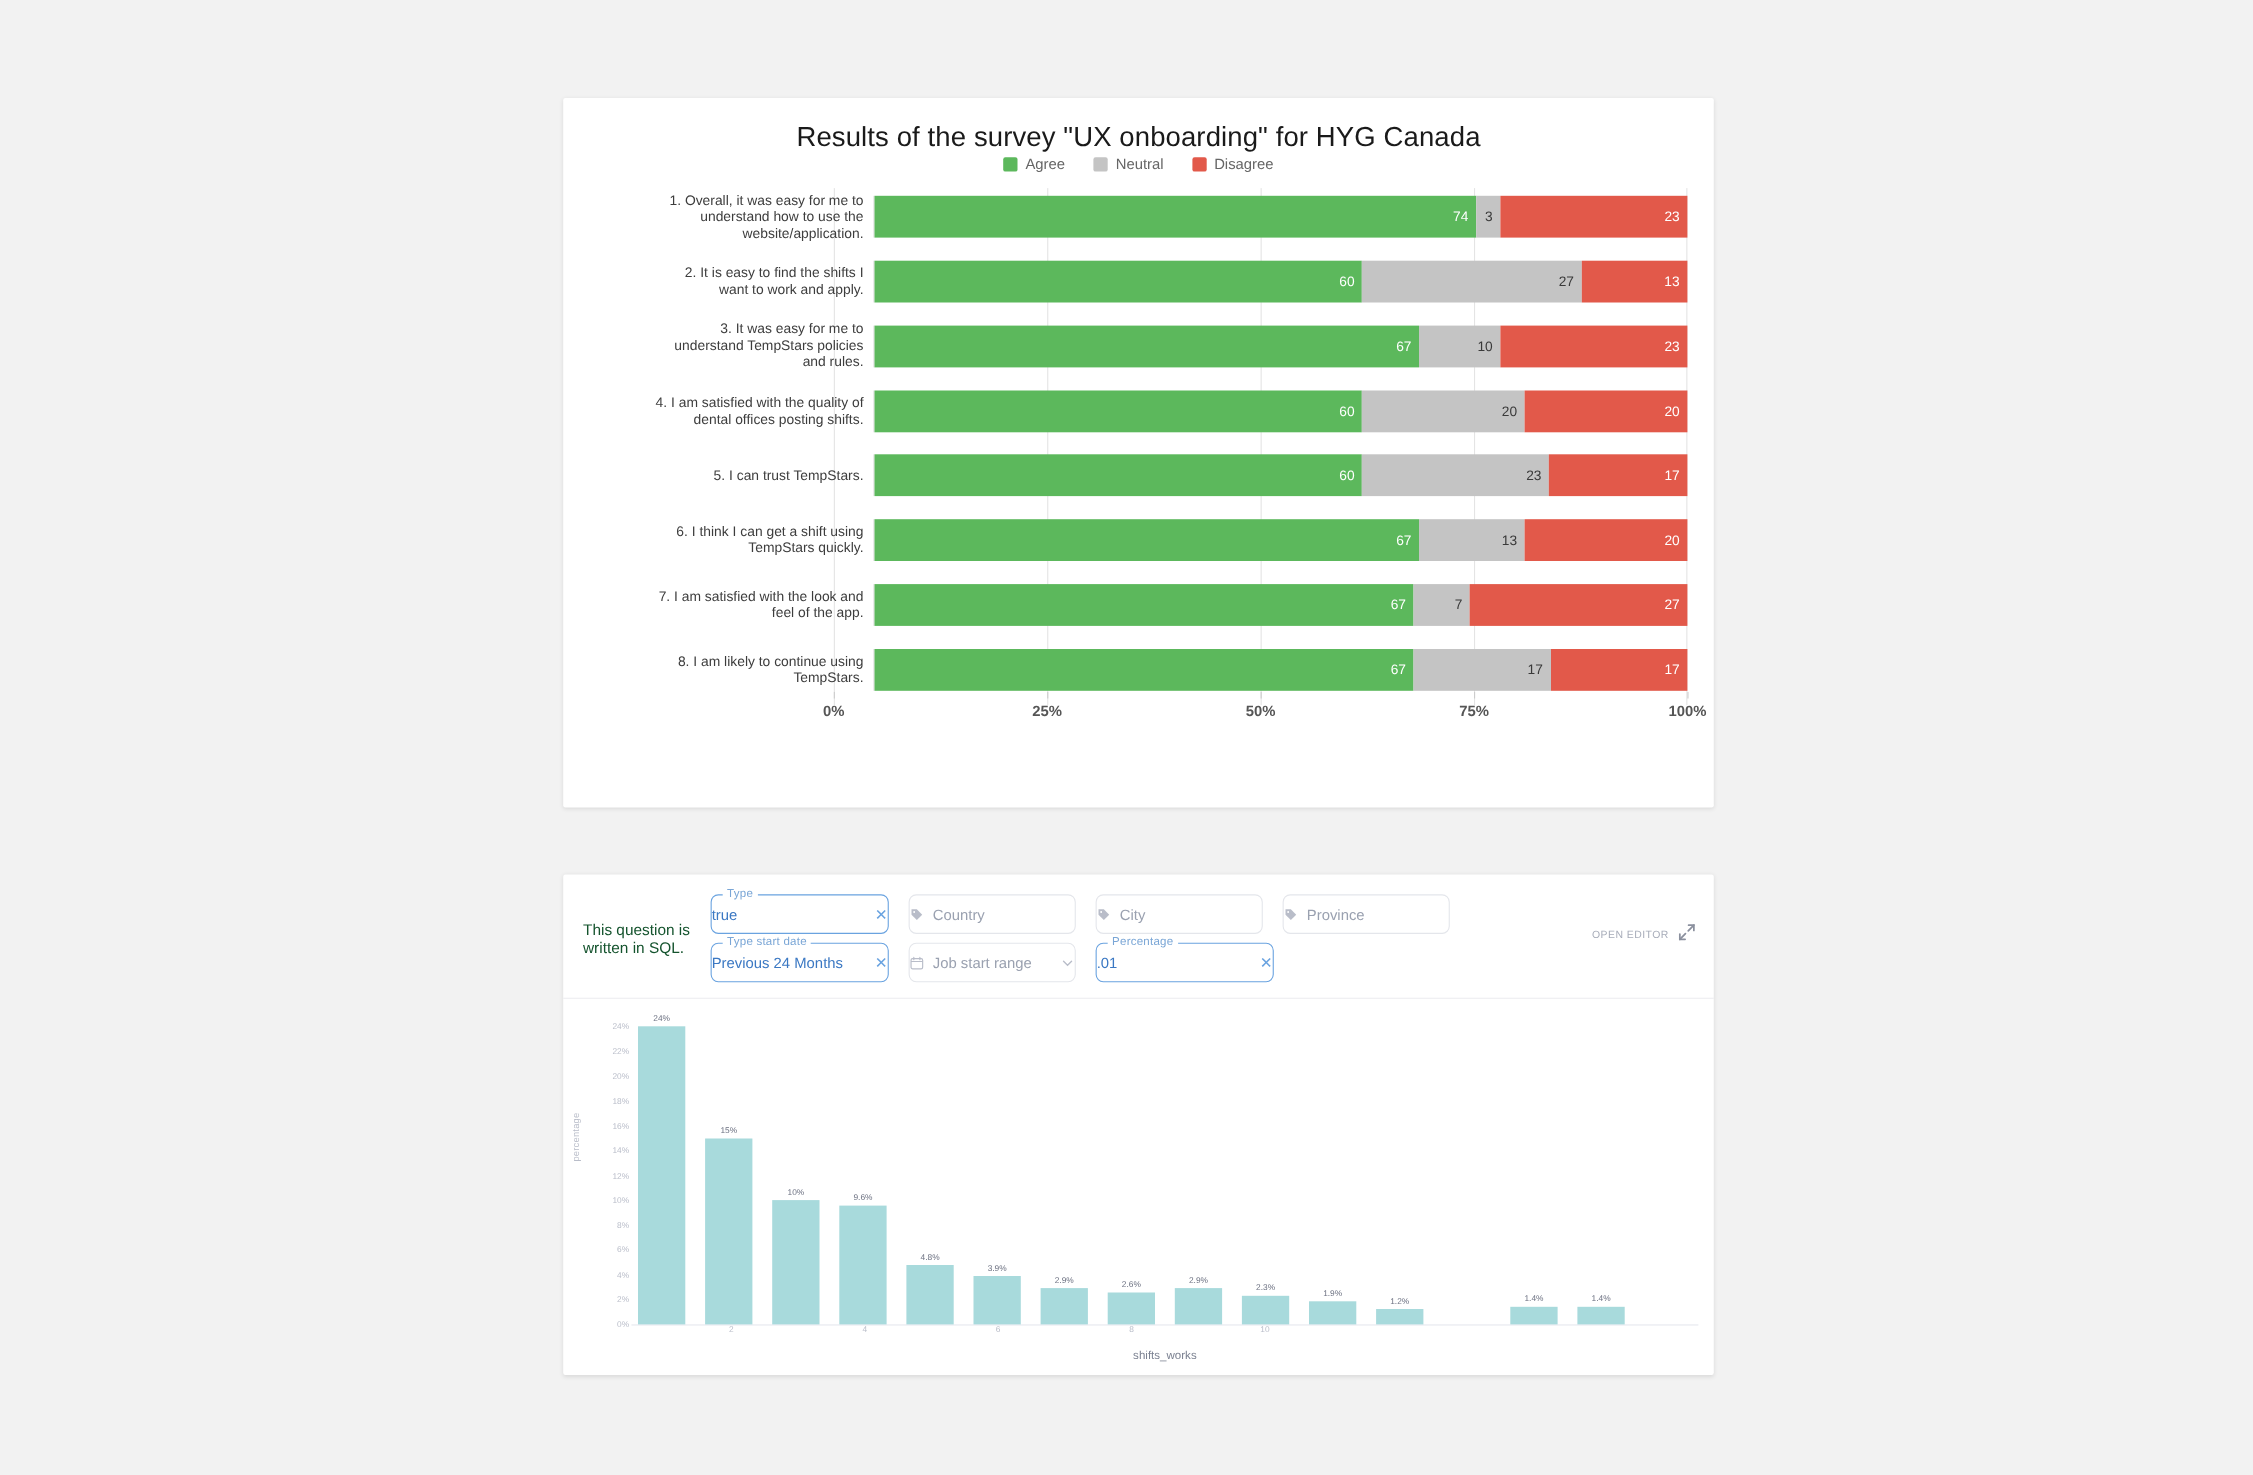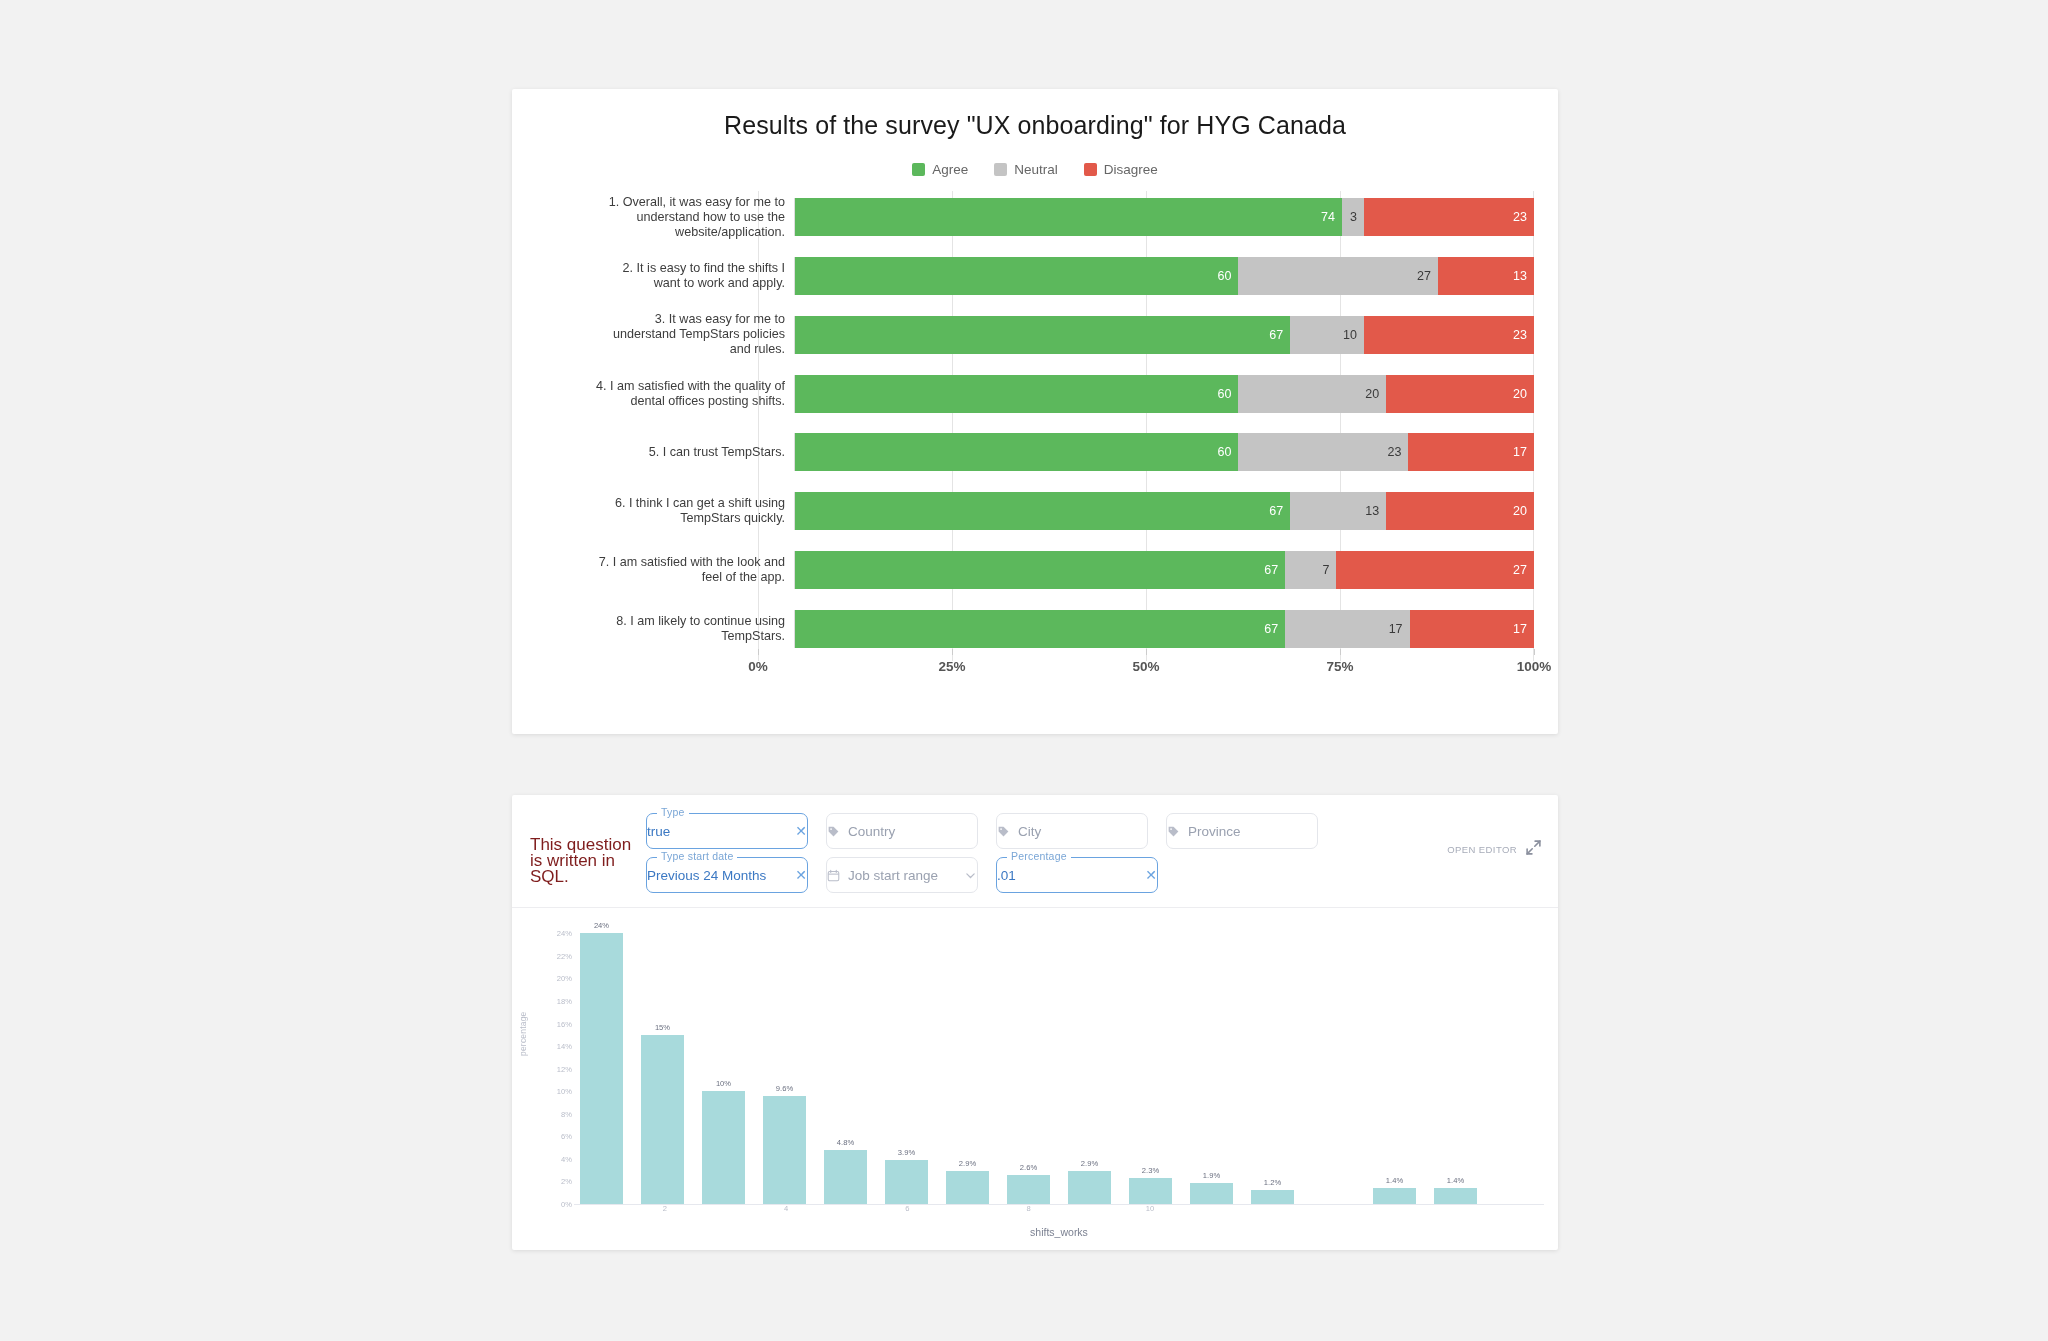--- a/index.html
+++ b/index.html
@@ -35,21 +35,21 @@
     color: #1a1a1a;
     padding-top: 22px;
     letter-spacing: 0.1px;
     font-weight: 400;
   }
   .legend {
     display: flex;
     justify-content: center;
     align-items: flex-end;
     gap: 26px;
-    margin-top: 22px;
+    margin-top: 2px;
   }
   .legend-item { display: flex; align-items: center; gap: 7px; }
   .legend-swatch { width: 13px; height: 13px; border-radius: 2px; display: inline-block; }
   .legend-label { font-size: 13.5px; color: #666; }
 
   .likert-plot {
     position: relative;
     margin-top: 14px;
     margin-left: 48px;
     margin-right: 24px;
@@ -151,23 +151,23 @@
     display: flex;
     align-items: flex-start;
     padding: 18px 16px 14px 18px;
     border-bottom: 1px solid #ededf0;
     min-height: 74px;
     box-sizing: border-box;
   }
   .sql-note {
     width: 116px;
     flex: 0 0 116px;
-    font-size: 17px;
+    font-size: 14px;
     line-height: 16px;
-    color: #7f1d1d;
+    color: #14532d;
     padding-top: 24px;
   }
   .filters {
     flex: 1 1 auto;
     display: flex;
     flex-wrap: wrap;
     gap: 8px 18px;
     align-items: flex-start;
   }
   .filter {

